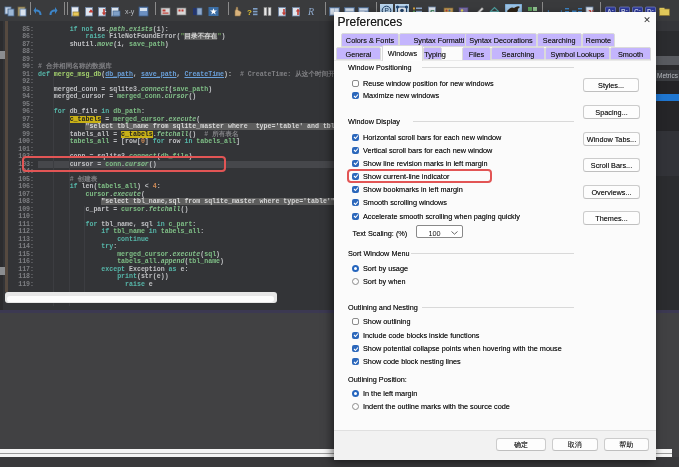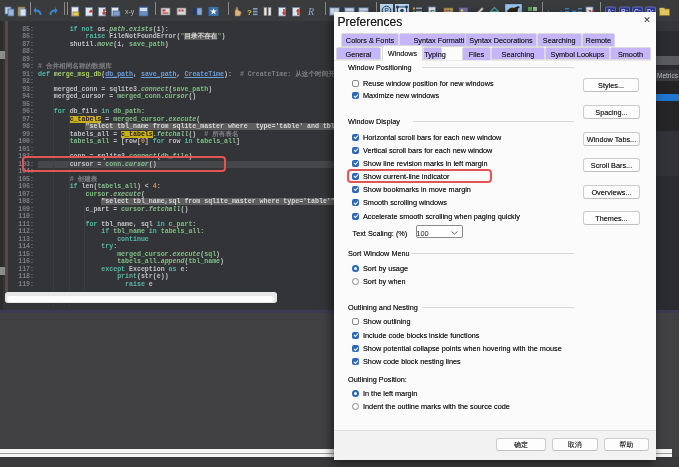--- a/index.html
+++ b/index.html
@@ -354,21 +354,21 @@
           <svg width="6" height="6" viewBox="0 0 6 6">
             <path d="M1 3 L2.5 4.5 L5 1.5" stroke="#fff" stroke-width="1.1" fill="none"></path>
           </svg>
         </div>
         <div class="itlbl" style="left:29px;top:159.5px">Show current-line indicator</div>
         <div class="cb on" style="left:18px;top:173.9px">
           <svg width="6" height="6" viewBox="0 0 6 6">
             <path d="M1 3 L2.5 4.5 L5 1.5" stroke="#fff" stroke-width="1.1" fill="none"></path>
           </svg>
         </div>
-        <div class="itlbl" style="left:29px;top:172.9px">Show bookmarks in move margin</div>
+        <div class="itlbl" style="left:29px;top:172.9px">Show bookmarks in left margin</div>
         <div class="cb on" style="left:18px;top:187.1px">
           <svg width="6" height="6" viewBox="0 0 6 6">
             <path d="M1 3 L2.5 4.5 L5 1.5" stroke="#fff" stroke-width="1.1" fill="none"></path>
           </svg>
         </div>
         <div class="itlbl" style="left:29px;top:186.1px">Smooth scrolling windows</div>
         <div class="cb on" style="left:18px;top:200.6px">
           <svg width="6" height="6" viewBox="0 0 6 6">
             <path d="M1 3 L2.5 4.5 L5 1.5" stroke="#fff" stroke-width="1.1" fill="none"></path>
           </svg>
@@ -402,21 +402,21 @@
             <path d="M1 3 L2.5 4.5 L5 1.5" stroke="#fff" stroke-width="1.1" fill="none"></path>
           </svg>
         </div>
         <div class="itlbl" style="left:29px;top:345.3px">Show code block nesting lines</div>
         <div class="itlbl" style="left:14px;top:363px">Outlining Position:</div>
         <div class="rb on" style="left:18px;top:378.2px"></div>
         <div class="itlbl" style="left:29px;top:377.2px">In the left margin</div>
         <div class="rb off" style="left:18px;top:391.2px"></div>
         <div class="itlbl" style="left:29px;top:390.2px">Indent the outline marks with the source code</div>
         <div id="combo">
-          <span style="position:absolute;left:0;top:2.5px">100</span>
+          <span style="position:absolute;left:12px;top:2.5px">100</span>
           <svg width="7" height="4" viewBox="0 0 7 4" style="position:absolute;right:4px;top:4.5px">
             <path d="M0.5 0.5 L3.5 3.2 L6.5 0.5" stroke="#555" stroke-width="0.9" fill="none"></path>
           </svg>
         </div>
         <div class="btn" style="left:249px;top:66.3px;width:56px;height:14px;line-height:13.5px">Styles...</div>
         <div class="btn" style="left:249px;top:92.9px;width:57px;height:14px;line-height:13.5px">Spacing...</div>
         <div class="btn" style="left:249px;top:119.5px;width:57px;height:14px;line-height:13.5px">Window Tabs...</div>
         <div class="btn" style="left:249px;top:146.1px;width:57px;height:14px;line-height:13.5px">Scroll Bars...</div>
         <div class="btn" style="left:249px;top:172.7px;width:57px;height:14px;line-height:13.5px">Overviews...</div>
         <div class="btn" style="left:249px;top:199.3px;width:57px;height:14px;line-height:13.5px">Themes...</div>

